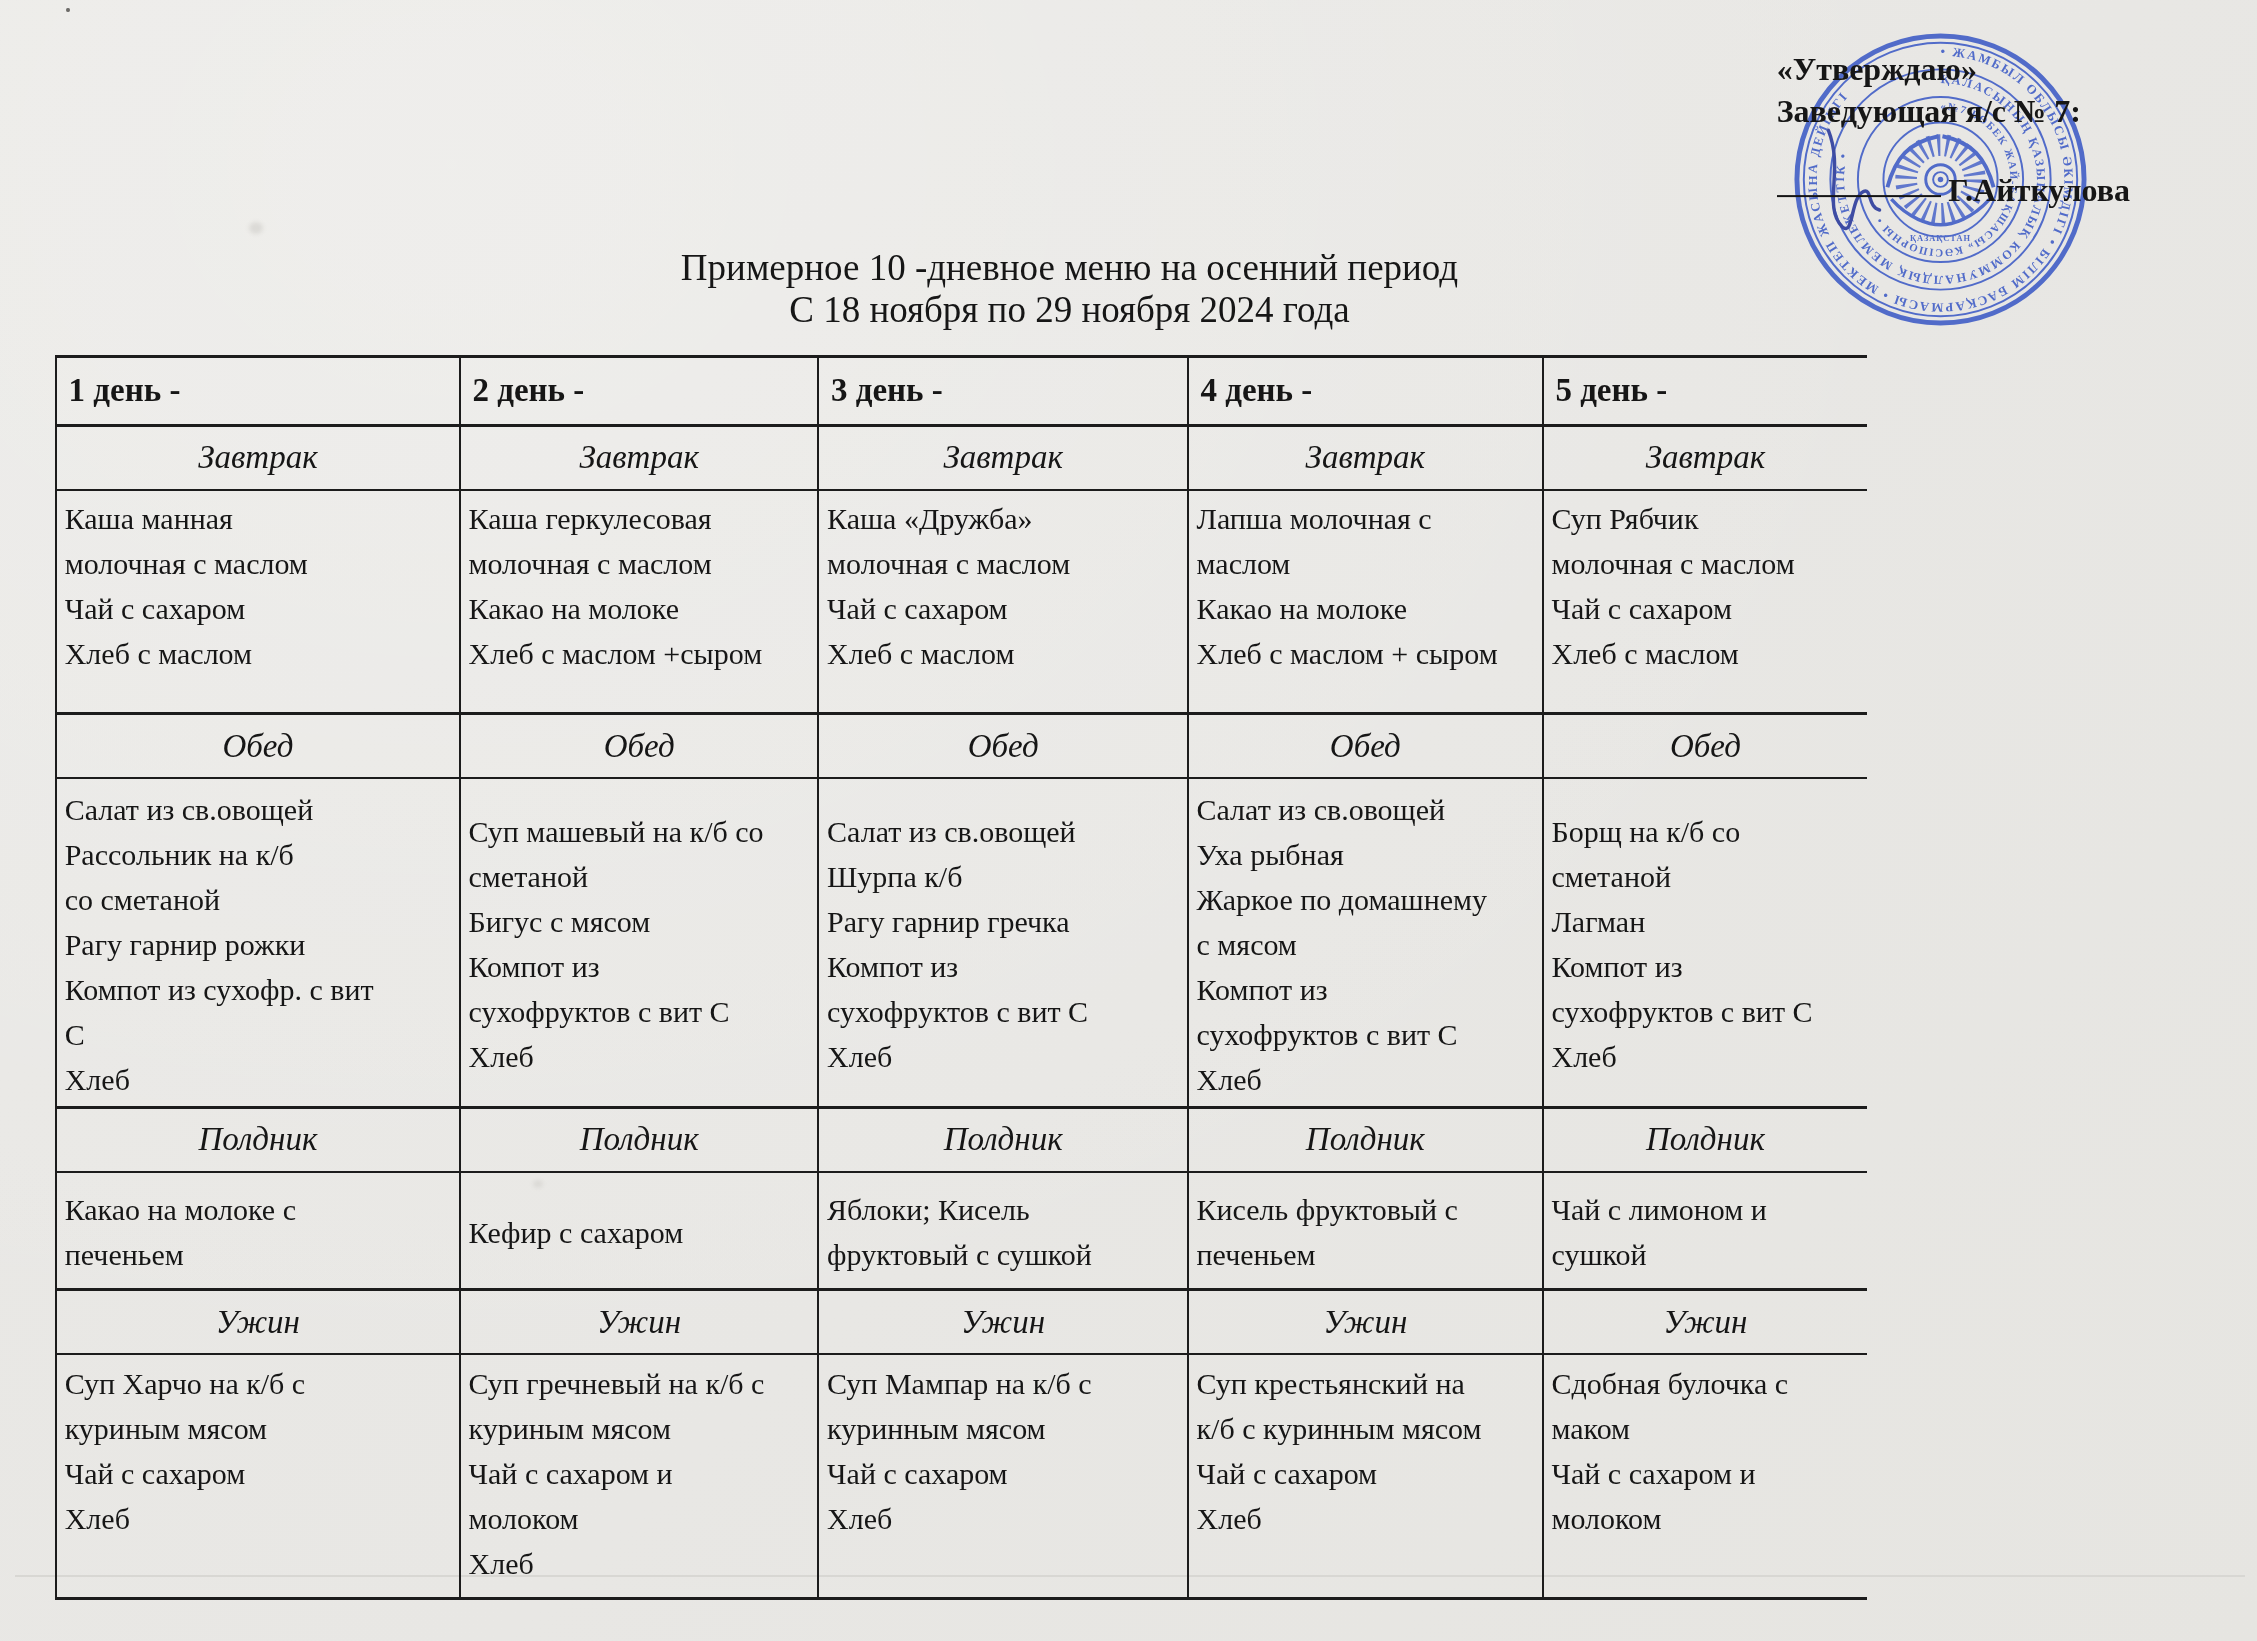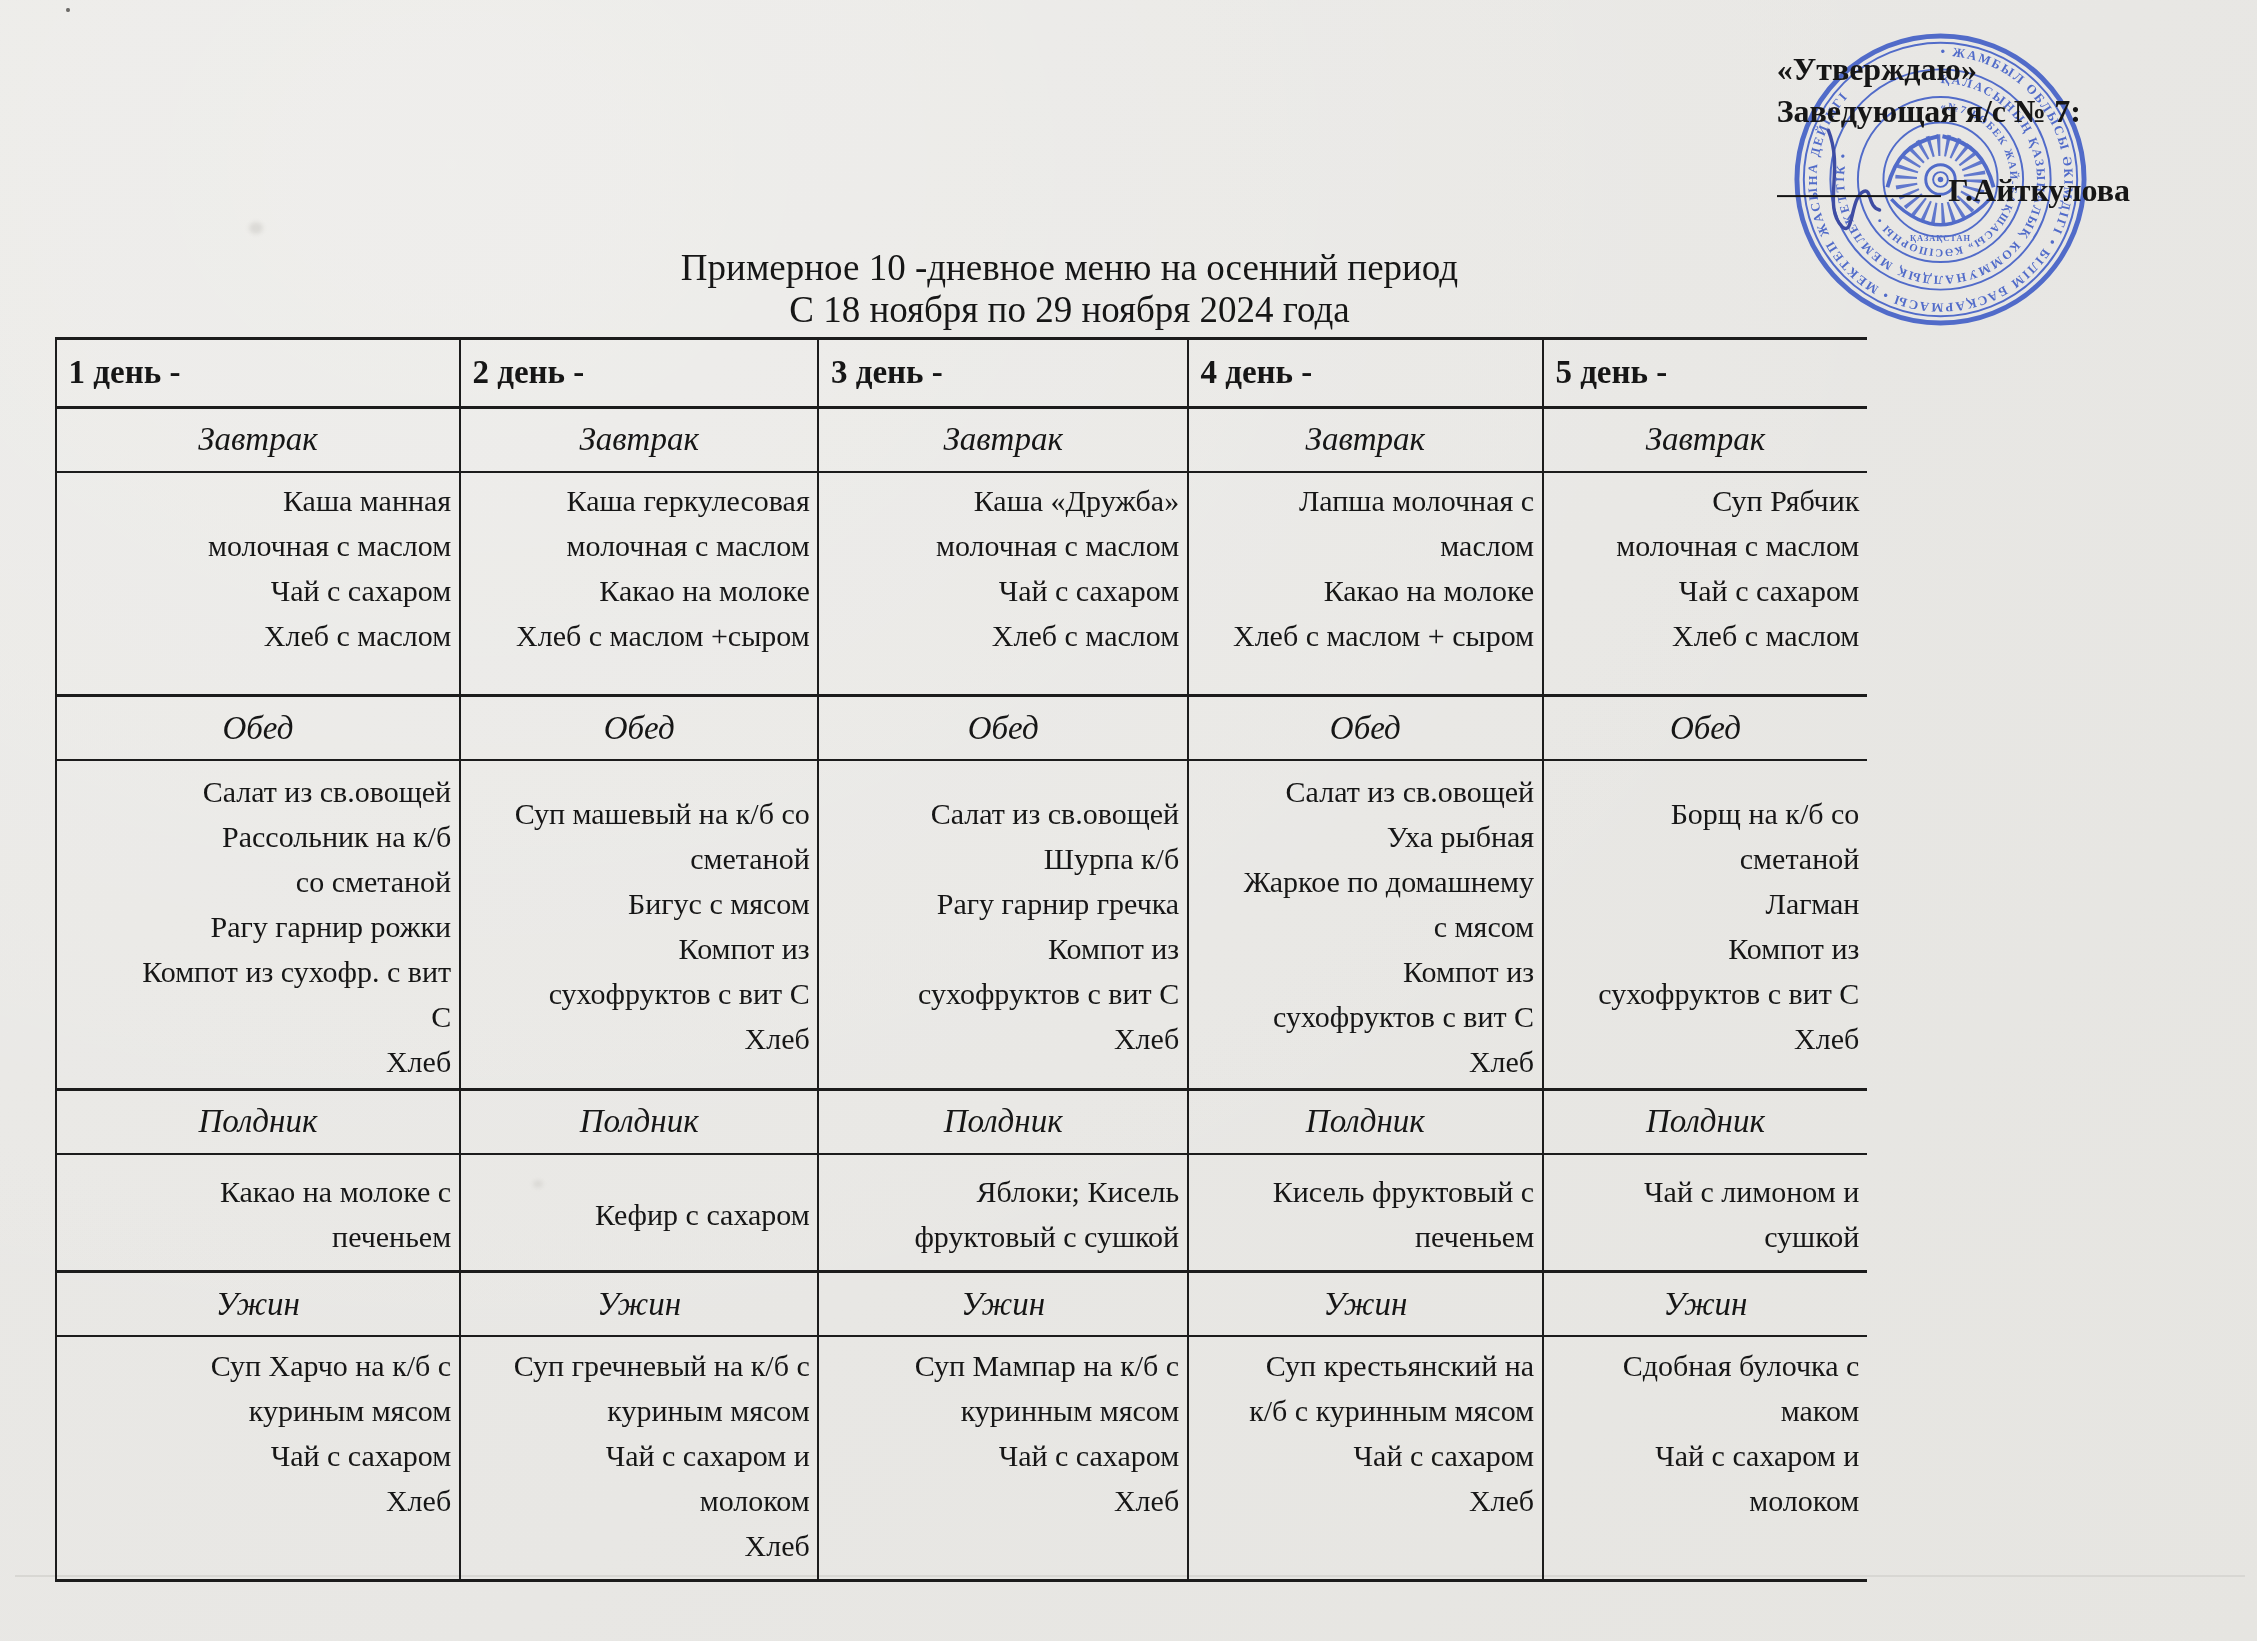--- a/index.html
+++ b/index.html
@@ -56,21 +56,21 @@
     text-align: center;
     font-weight: normal;
     font-size: 37px;
     line-height: 1.14;
     z-index: 2;
   }
 
   
   table.menu {
     position: absolute;
-    left: 55px; top: 337px;
+    left: 55px; top: 355px;
     width: 1812px;
     border-collapse: collapse;
     table-layout: fixed;
     z-index: 2;
   }
   table.menu td {
     border: 2.1px solid #1c1c1c;
     padding: 1.9px 7.7px;
     overflow: hidden;
   }
@@ -91,21 +91,21 @@
     font-style: italic;
     font-size: 33px;
     text-align: center;
     vertical-align: middle;
     border-top-width: 3.4px;
     border-bottom-width: 2.9px;
   }
   tr.content-row td {
     font-size: 30px;
     line-height: 1.5;
-    text-align: right;
+    text-align: left;
     vertical-align: top;
     padding-top: 5.8px;
     white-space: pre-line;
   }
   tr.row-breakfast td { height: 214px; }
   tr.row-lunch td     { height: 319px; vertical-align: middle; }
   tr.row-snack td     { height: 108px; vertical-align: middle; }
   tr.row-dinner td    { height: 234px; border-bottom-width: 3.4px; }
 
   

